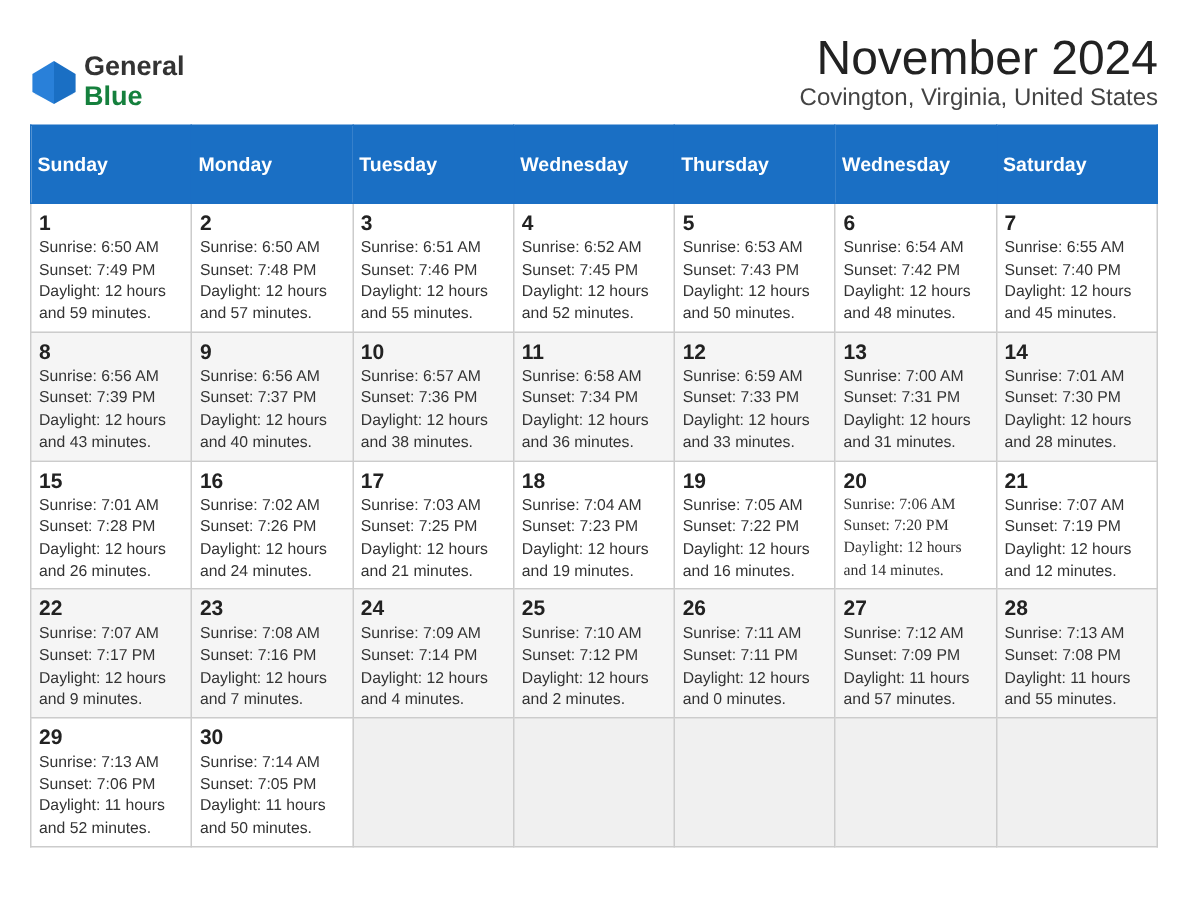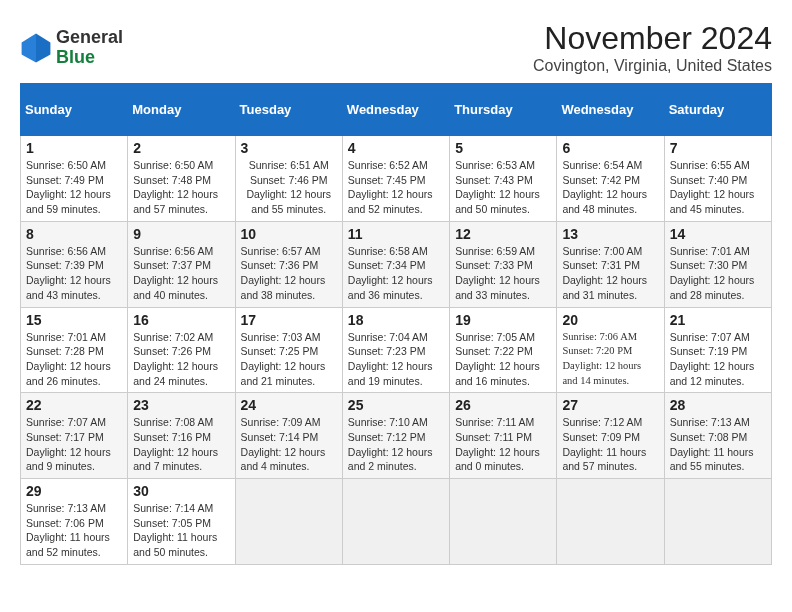--- a/index.html
+++ b/index.html
@@ -6,21 +6,21 @@
     body {
       font-family: Arial, sans-serif;
       background: #fff;
       width: 792px;
       min-height: 612px;
       padding: 20px;
     }
     .header {
       display: flex;
       justify-content: space-between;
-      align-items: center;
+      align-items: flex-end;
       margin-bottom: 8px;
       gap: 32px;
     }
     .logo {
       display: flex;
       align-items: center;
       gap: 4px;
     }
     .logo-text {
       font-size: 18px;
@@ -135,21 +135,21 @@
         </td>
         <td>
           <span class="day-number">2</span>
           <div class="day-content" style="white-space: pre-line;">Sunrise: 6:50 AM
 Sunset: 7:48 PM
 Daylight: 12 hours
 and 57 minutes.</div>
         </td>
         <td>
           <span class="day-number">3</span>
-          <div class="day-content" style="white-space: pre-line; text-align: center;">Sunrise: 6:51 AM
+          <div class="day-content" style="white-space: pre-line;">Sunrise: 6:51 AM
 Sunset: 7:46 PM
 Daylight: 12 hours
 and 55 minutes.</div>
         </td>
         <td>
           <span class="day-number">4</span>
           <div class="day-content" style="white-space: pre-line;">Sunrise: 6:52 AM
 Sunset: 7:45 PM
 Daylight: 12 hours
 and 52 minutes.</div>

